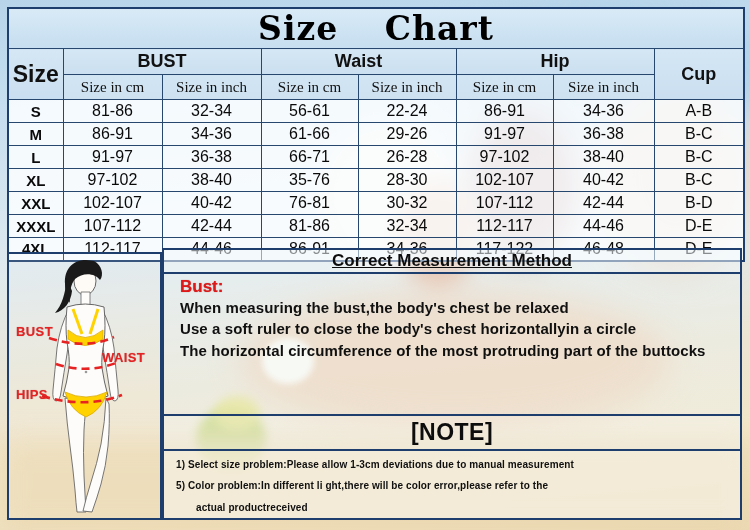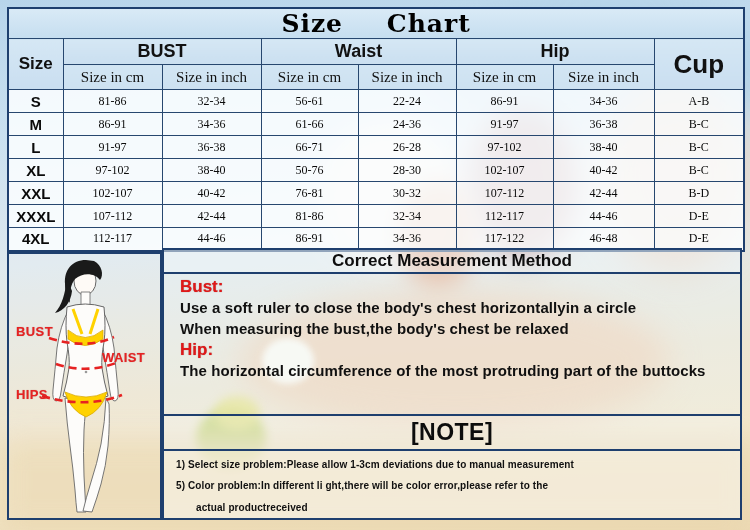--- a/index.html
+++ b/index.html
@@ -21,47 +21,47 @@
   .blob-coco2  { left:214px; top:396px; width:46px; height:34px; background:#e5e07a; opacity:.8; filter:blur(5px); }
   .blob-flower { left:262px; top:338px; width:52px; height:46px; background:#fdfdf6; opacity:.95; filter:blur(3px); }
   .blob-sand   { left:0; top:440px; width:750px; height:90px; background:#ead7ae; opacity:.8; filter:blur(14px); border-radius:0; }
 
   
   table.size-table { position:absolute; left:7px; top:7px; width:736px; height:239px;
         border-collapse:collapse; table-layout:fixed; }
   .size-table th, .size-table td { border:1px solid #27476f; text-align:center; vertical-align:middle; padding:0; }
   .size-table { border:2px solid #1e3f6e; }
   .title-row th { height:27px; background:linear-gradient(180deg,#d9eaf6,#c6def0);
-        font-family:"DejaVu Serif", serif; font-weight:bold; font-size:25px; letter-spacing:1px; word-spacing:34px; color:#000; }
+        font-family:"DejaVu Serif", serif; font-weight:bold; font-size:33px; letter-spacing:1px; word-spacing:34px; color:#000; }
   .hdr-group th { height:26px; background:linear-gradient(180deg,#d5e7f4,#cadff0);
         font-size:18px; font-weight:bold; color:#111; }
   .hdr-sub td { height:25px; background:linear-gradient(180deg,#d2e5f3,#cde1f1);
         font-family:"Liberation Serif", serif; font-size:15px; color:#111; }
-  th.size-col { font-size:17px; background:linear-gradient(180deg,#d5e7f4,#c9def0); }
-  th.cup-col  { font-size:26px; background:linear-gradient(180deg,#d5e7f4,#c9def0); }
+  th.size-col { font-size:23px; background:linear-gradient(180deg,#d5e7f4,#c9def0); }
+  th.cup-col  { font-size:18px; background:linear-gradient(180deg,#d5e7f4,#c9def0); }
   .size-table tbody td { height:23px; background:rgba(252,254,255,0.86);
-        font-family:Liberation Serif, serif; font-size:12px; color:#0a0a0a; }
+        font-family:Liberation Sans, sans-serif; font-size:16px; color:#0a0a0a; }
   .size-table tbody td.sz { font-family:"Liberation Sans", sans-serif; font-weight:bold; font-size:15px; }
 
   
   .figure-panel { position:absolute; left:7px; top:252px; width:155px; height:268px;
         border:2px solid #1e3f6e; background:rgba(255,255,255,0.12); }
   .figure-panel svg { position:absolute; left:0; top:0; }
   .fig-label { position:absolute; font-size:13px; font-weight:bold; color:#e62222;
         letter-spacing:.4px; text-shadow:0 0 1px rgba(120,0,0,.4); }
   .lbl-bust  { left:7px;  top:70px; }
   .lbl-waist { left:93px; top:96px; }
   .lbl-hips  { left:7px;  top:133px; }
 
   
   .mm-panel { position:absolute; left:162px; top:248px; width:580px; height:272px;
         border:2px solid #1e3f6e; display:flex; flex-direction:column; }
   .mm-heading-box { height:26px; border-bottom:2px solid #1e3f6e; background:rgba(240,247,252,0.55);
         display:flex; align-items:center; justify-content:center; }
-  .mm-heading { font-size:17px; font-weight:bold; color:#0d0d0d; }
+  .mm-heading { font-size:17px; font-weight:bold; color:#0d0d0d;text-decoration:underline; }
   .mm-body { height:152px; background:rgba(238,245,250,0.35); padding:3px 2px 0 16px; }
   .red-label { font-size:17px; font-weight:bold; color:#e01818; line-height:20px;
         text-shadow:0 0 1px rgba(90,0,0,.5); }
   .mm-line { font-size:15px; font-weight:bold; color:#101010; line-height:21.5px; letter-spacing:.1px; }
   .note-heading-box { height:40px; border-top:2px solid #1e3f6e; border-bottom:2px solid #1e3f6e;
         background:rgba(245,248,250,0.45); display:flex; align-items:center; justify-content:center; }
   .note-heading { font-size:23px; font-weight:bold; color:#0d0d0d; letter-spacing:.5px; }
   .note-body { flex:1; background:rgba(250,250,246,0.55); padding:3px 4px 0 12px; }
   .note-line { font-size:10px; font-weight:bold; color:#101010; line-height:21.5px; letter-spacing:.1px; }
   .note-line.indent { padding-left:20px; }
@@ -126,42 +126,42 @@
           <td>86-91</td>
           <td>34-36</td>
           <td>A-B</td>
         </tr>
 
         <tr>
           <td class="sz">M</td>
           <td>86-91</td>
           <td>34-36</td>
           <td>61-66</td>
-          <td>24-36</td>
+          <td>29-26</td>
           <td>91-97</td>
           <td>36-38</td>
           <td>B-C</td>
         </tr>
 
         <tr>
           <td class="sz">L</td>
           <td>91-97</td>
           <td>36-38</td>
           <td>66-71</td>
           <td>26-28</td>
           <td>97-102</td>
           <td>38-40</td>
           <td>B-C</td>
         </tr>
 
         <tr>
           <td class="sz">XL</td>
           <td>97-102</td>
           <td>38-40</td>
-          <td>50-76</td>
+          <td>35-76</td>
           <td>28-30</td>
           <td>102-107</td>
           <td>40-42</td>
           <td>B-C</td>
         </tr>
 
         <tr>
           <td class="sz">XXL</td>
           <td>102-107</td>
           <td>40-42</td>
@@ -226,23 +226,22 @@
     <span class="fig-label lbl-waist">WAIST</span>
     <span class="fig-label lbl-hips">HIPS</span>
   </div>
 
   <div class="mm-panel">
     <div class="mm-heading-box">
       <span class="mm-heading">Correct Measurement Method</span>
     </div>
     <div class="mm-body">
       <div class="red-label">Bust:</div>
+      <div class="mm-line">When measuring the bust,the body's chest be relaxed</div>
       <div class="mm-line">Use a soft ruler to close the body's chest horizontallyin a circle</div>
-      <div class="mm-line">When measuring the bust,the body's chest be relaxed</div>
-      <div class="red-label">Hip:</div>
       <div class="mm-line">The horizontal circumference of the most protruding part of the buttocks</div>
     </div>
     <div class="note-heading-box">
       <span class="note-heading">[NOTE]</span>
     </div>
     <div class="note-body">
       <div class="note-line">1) Select size problem:Please allow 1-3cm deviations due to manual measurement</div>
       <div class="note-line">5) Color problem:In different li ght,there will be color error,please refer to the</div>
       <div class="note-line indent">actual productreceived</div>
     </div>

